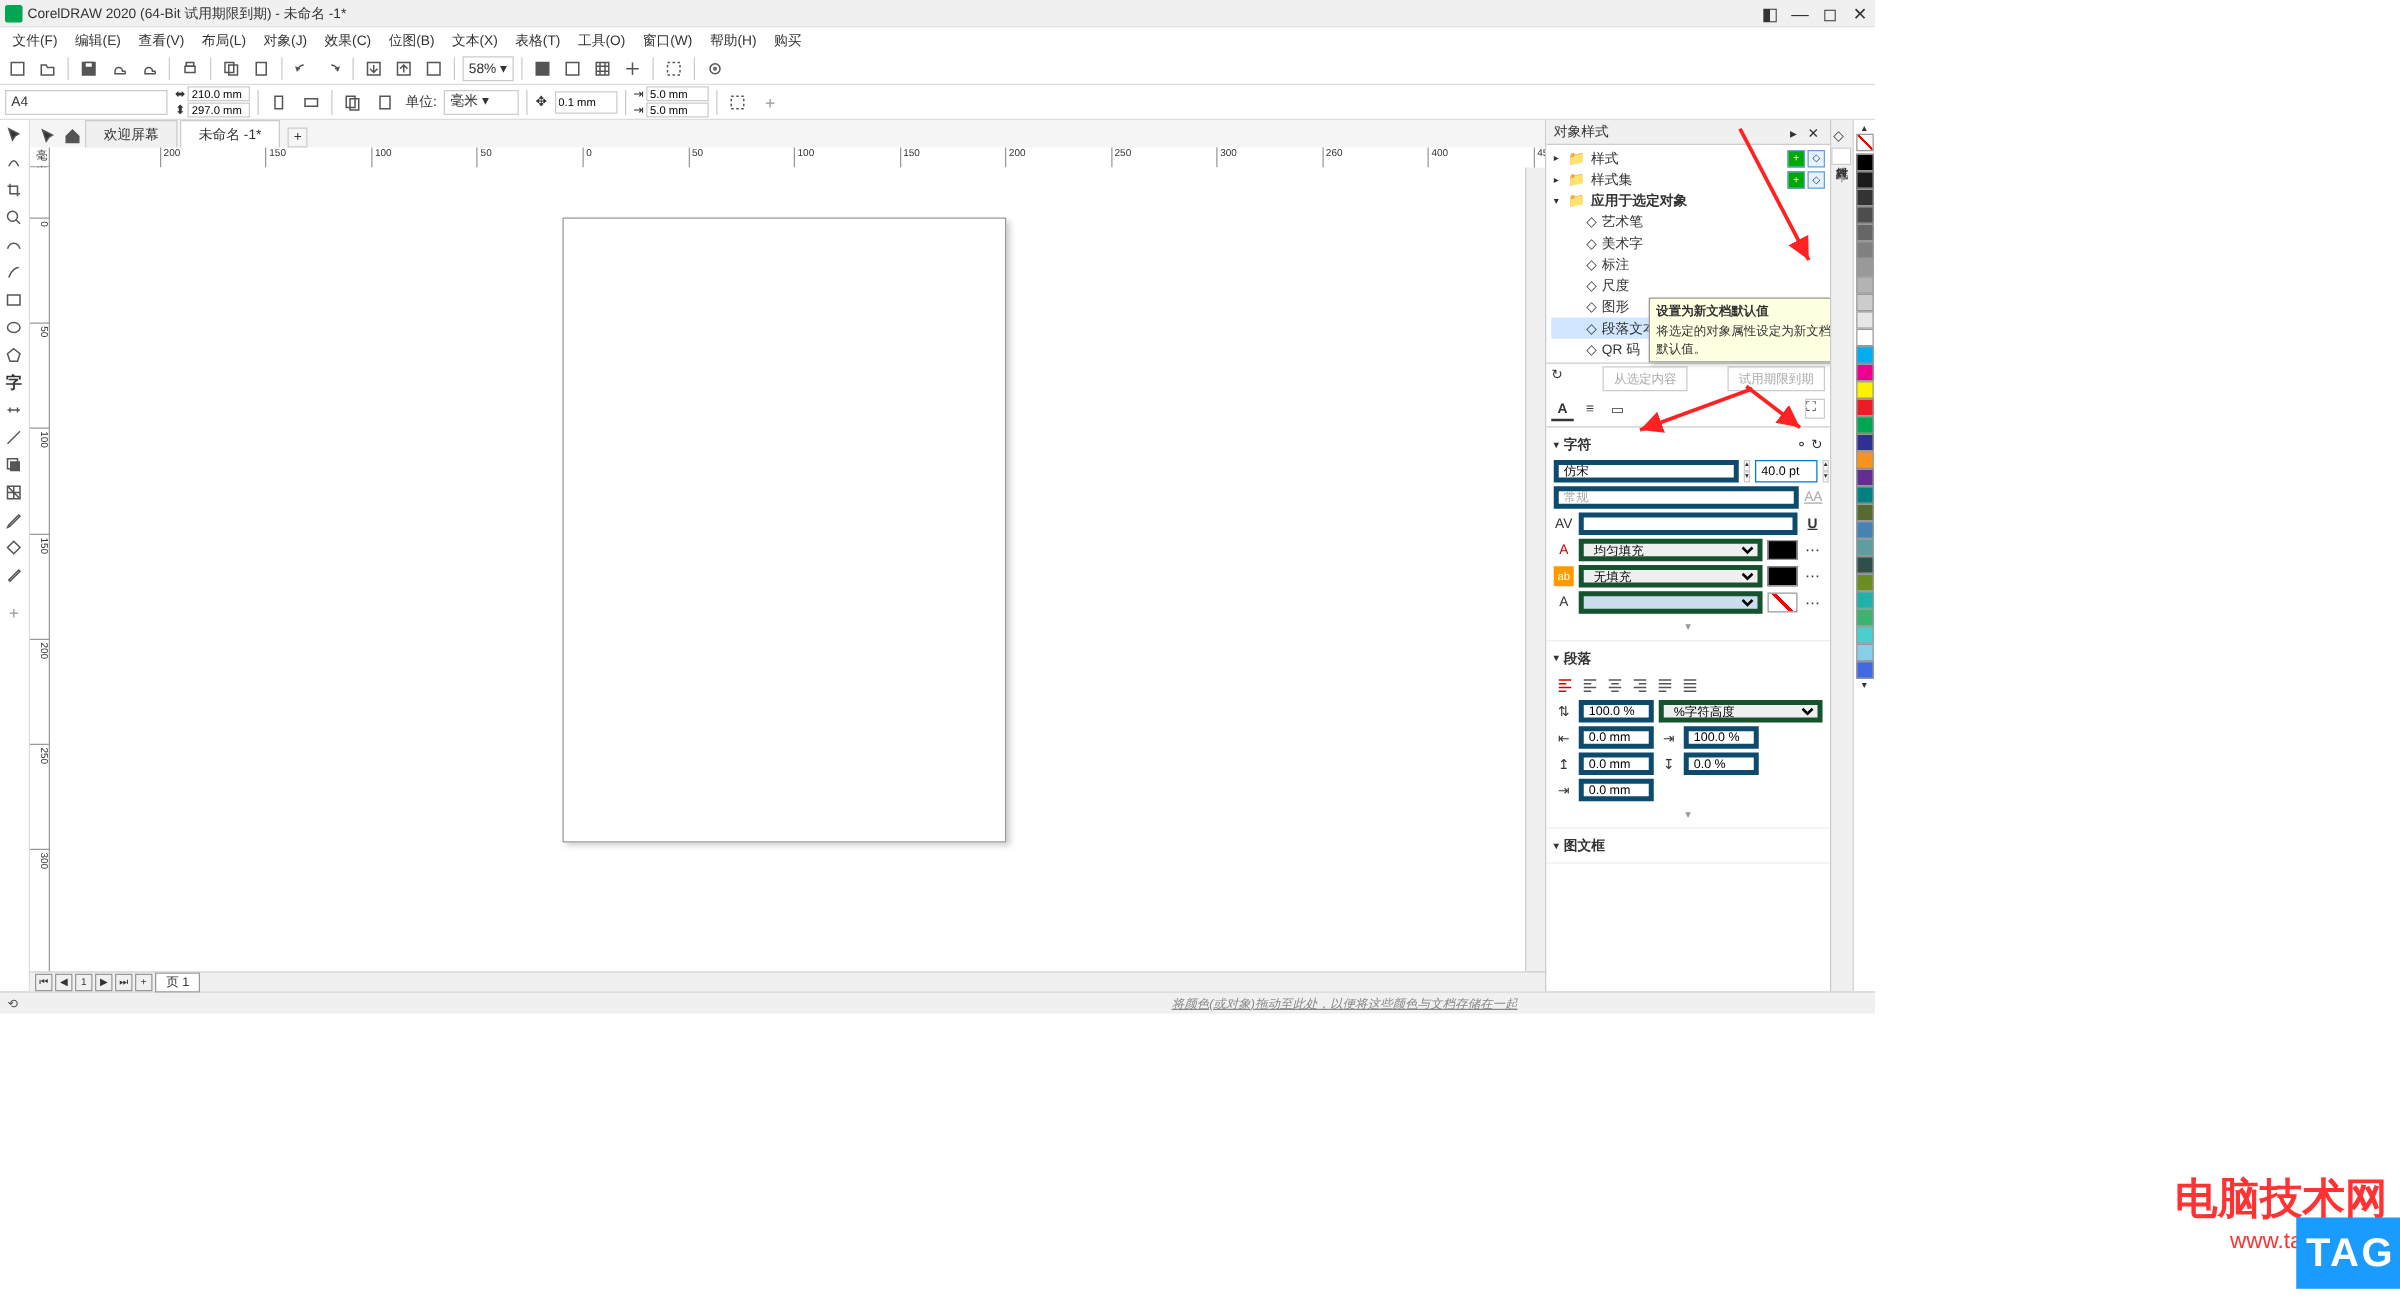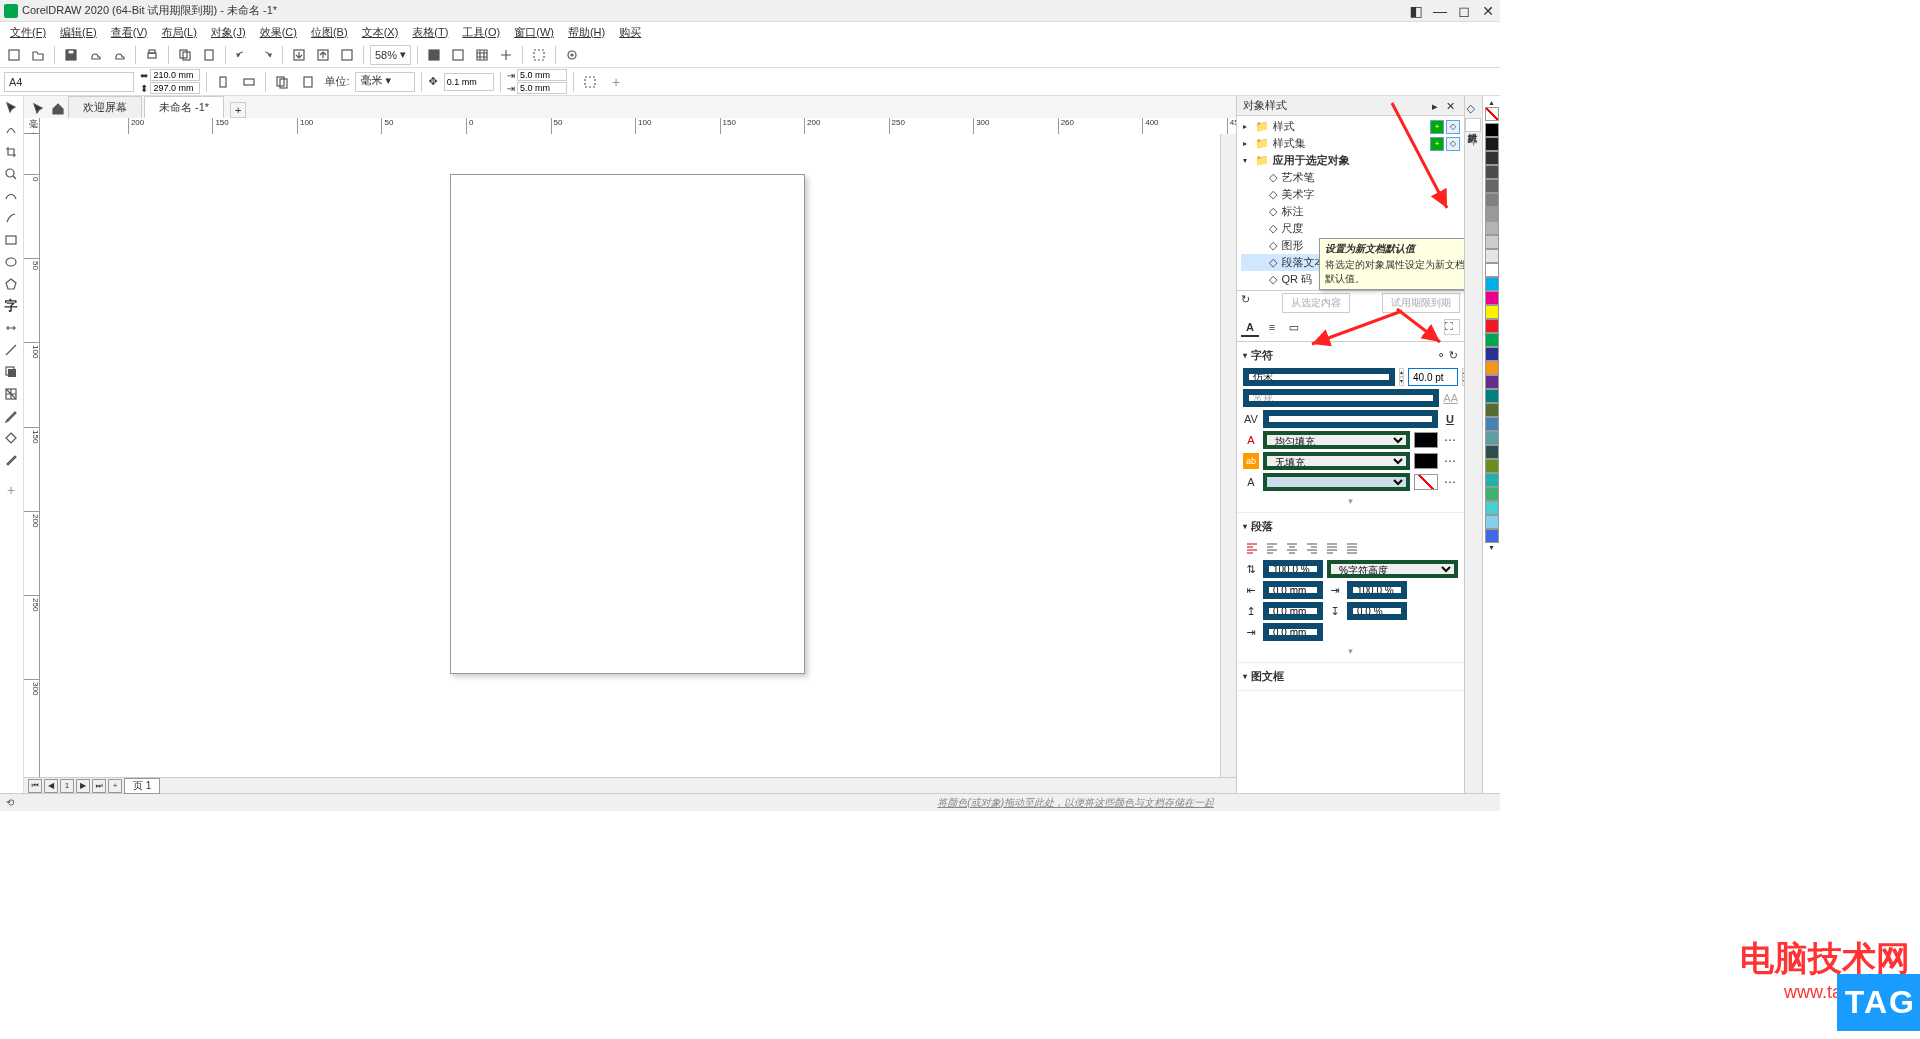--- a/index.html
+++ b/index.html
@@ -6,21 +6,21 @@
 body { width: 1500px; height: 811px; background: #fff; overflow: hidden; font-size: 11px; color: #333; }
 
 .titlebar { height: 22px; background: #f0f0f0; display: flex; align-items: center; padding: 0 4px; justify-content: space-between; border-bottom: 1px solid #ddd; }
 .titlebar .left { display: flex; align-items: center; gap: 4px; }
 .titlebar .logo { width: 14px; height: 14px; background: #00a651; border-radius: 2px; }
 .titlebar .title { font-size: 11px; color: #333; }
 .titlebar .right { display: flex; gap: 8px; }
 .titlebar .winbtn { width: 16px; height: 16px; display: flex; align-items: center; justify-content: center; font-size: 14px; cursor: pointer; }
 
 .menubar { height: 20px; background: #fff; display: flex; align-items: center; padding: 0 4px; gap: 2px; }
-.menubar .menuitem { padding: 2px 6px; font-size: 11px; cursor: pointer; text-decoration: underline; }
+.menubar .menuitem { padding: 2px 6px; font-size: 11px; cursor: pointer; }
 
 .toolbar1 { height: 26px; background: #fff; border-bottom: 1px solid #ddd; display: flex; align-items: center; padding: 0 4px; gap: 4px; }
 .toolbar1 .tbtn { width: 20px; height: 20px; display: flex; align-items: center; justify-content: center; border: 1px solid transparent; cursor: pointer; }
 .toolbar1 .sep { width: 1px; height: 18px; background: #ccc; margin: 0 2px; }
 .toolbar1 .combo { height: 20px; border: 1px solid #ccc; padding: 0 4px; font-size: 11px; display: flex; align-items: center; }
 
 .toolbar2 { height: 28px; background: #fff; border-bottom: 1px solid #ddd; display: flex; align-items: center; padding: 0 4px; gap: 6px; }
 .toolbar2 .pagesel { width: 130px; height: 20px; border: 1px solid #ccc; padding: 0 4px; display: flex; align-items: center; }
 .toolbar2 .dimbox { display: flex; flex-direction: column; gap: 1px; }
 .toolbar2 .dimrow { display: flex; align-items: center; height: 12px; font-size: 10px; gap: 2px; }
@@ -65,36 +65,36 @@
 
 .tree { padding: 2px 4px; font-size: 11px; }
 .tree .node { padding: 1px 0 1px 14px; display: flex; align-items: center; gap: 4px; position: relative; }
 .tree .node.l2 { padding-left: 28px; }
 .tree .node.selected { background: #d0e7ff; }
 .tree .node .twisty { position: absolute; left: 2px; font-size: 8px; }
 .tree .actions { margin-left: auto; display: flex; gap: 2px; }
 .tree .actionbtn { width: 14px; height: 14px; border: 1px solid #6a9fd4; background: #e5f3ff; font-size: 8px; display: flex; align-items: center; justify-content: center; }
 
 .tooltip { position: absolute; left: 82px; top: 142px; width: 170px; background: #ffffe1; border: 1px solid #999; padding: 3px 5px; font-size: 10px; z-index: 100; box-shadow: 2px 2px 4px rgba(0,0,0,0.2); }
-.tooltip .tt-title { font-weight: bold; margin-bottom: 2px; font-style: italic; }
+.tooltip .tt-title { font-weight: bold; margin-bottom: 2px; }
 
 .prop-section { border-top: 1px solid #ccc; }
 .prop-buttons { padding: 2px 4px; display: flex; gap: 2px; justify-content: space-between; }
 .prop-buttons .pbtn2 { padding: 2px 8px; border: 1px solid #ccc; font-size: 10px; color: #aaa; }
 .prop-tabs { display: flex; gap: 4px; padding: 4px; border-bottom: 1px solid #ccc; }
 .prop-tabs .ptab { width: 18px; height: 18px; border-bottom: 2px solid transparent; display: flex; align-items: center; justify-content: center; }
 .prop-tabs .ptab.active { border-bottom-color: #333; }
 .prop-tabs .expand { margin-left: auto; width: 16px; height: 16px; border: 1px solid #ccc; }
 
 .prop-group { padding: 4px 6px; border-bottom: 1px solid #eee; }
 .prop-group .gtitle { font-size: 11px; font-weight: bold; padding: 2px 0; display: flex; align-items: center; gap: 4px; }
 .prop-group .gtitle::before { content: "▾"; font-size: 8px; }
 .prop-row { display: flex; align-items: center; gap: 4px; margin: 3px 0; }
 .prop-row .picon { width: 16px; height: 16px; display: flex; align-items: center; justify-content: center; }
-.prop-row .pinput { flex: 1; height: 18px; border: 6px solid #0c4a6e; padding: 0 4px; font-size: 10px; }
+.prop-row .pinput { flex: 1; height: 18px; border: 4px solid #0c4a6e; padding: 0 4px; font-size: 10px; }
 .prop-row .pinput.highlight { border: 1px solid #0078d7; }
 .prop-row .pinput.narrow { width: 50px; flex: none; }
 .prop-row .pinput.w60 { width: 60px; flex: none; }
 .prop-row .pcombo { height: 18px; border: 4px solid #14532d; font-size: 10px; padding: 0 4px; }
 .prop-row .colorchip { width: 24px; height: 16px; border: 1px solid #999; }
 .prop-row .dots { width: 16px; font-size: 12px; text-align: center; cursor: pointer; }
 .prop-row .spinbtns { width: 10px; display: flex; flex-direction: column; }
 .prop-row .spinbtns .sb { height: 9px; border: 1px solid #ccc; font-size: 6px; line-height: 6px; text-align: center; }
 
 .align-btns { display: flex; gap: 2px; }

